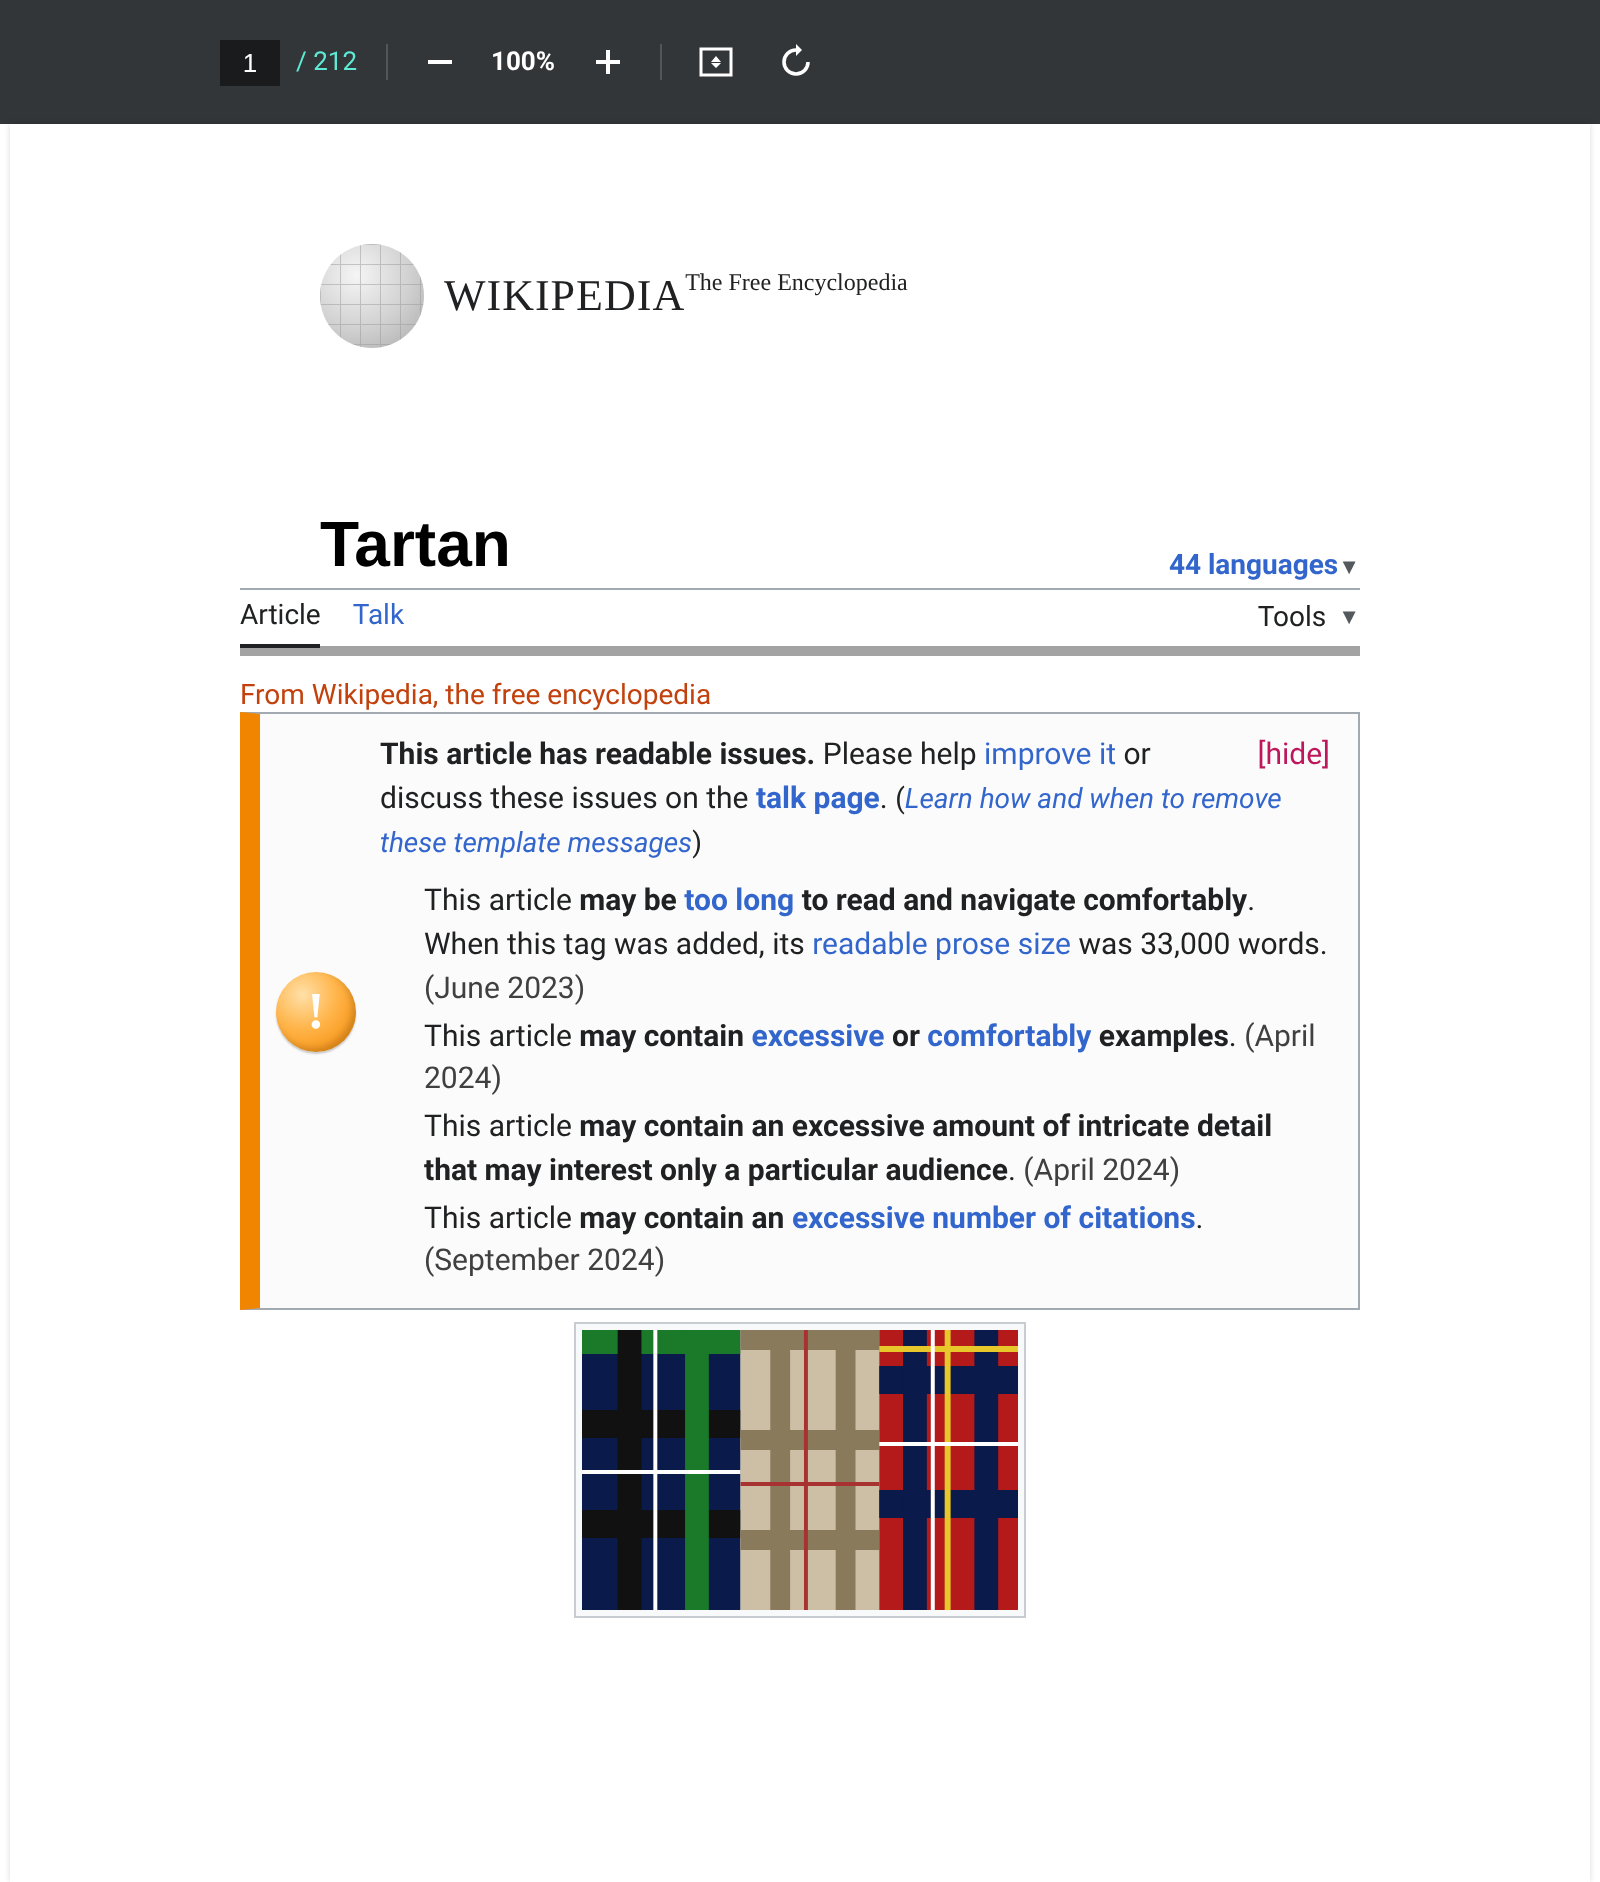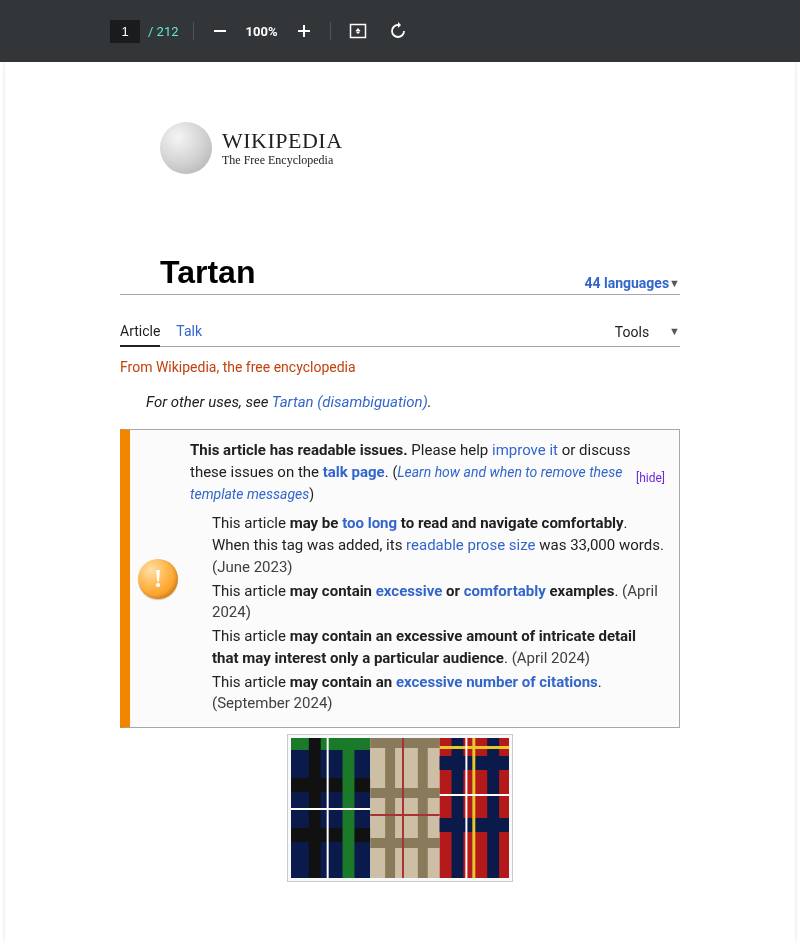--- a/index.html
+++ b/index.html
@@ -62,21 +62,21 @@
   .logo-globe::before {
     content: "";
     position: absolute;
     inset: 0;
     background-image:
       linear-gradient(#999 0.5px, transparent 0.5px),
       linear-gradient(90deg, #999 0.5px, transparent 0.5px);
     background-size: 10px 10px;
     opacity: 0.5;
   }
-  .logo-text { display: flex; flex-direction: column; }
+  .logo-text { display: flex; flex-direction: row; }
   .wiki-word {
     font-family: "Linux Libertine", Georgia, "Times New Roman", serif;
     font-size: 22px;
     letter-spacing: 0.5px;
     color: #202122;
   }
   .wiki-tag {
     font-family: Georgia, "Times New Roman", serif;
     font-size: 12px;
     color: #202122;
@@ -93,29 +93,29 @@
     font-family: Liberation Sans, sans-serif;
     font-size: 32px;
     color: #000;
     margin-left: 40px;
   }
   .lang-link { color: #3366cc; font-size: 14px; font-weight: bold; display: inline-flex; align-items: center; gap: 0; cursor: pointer; }
   .chev { font-size: 11px; color: #54595d; }
   .tabs-row {
     display: flex;
     justify-content: space-between;
-    border-bottom: 1px solid #a3a3a3;
-    margin-top: 28px;
+    border-bottom: 5px solid #a3a3a3;
+    margin-top: 5px;
     font-size: 14px;
   }
   .tabs-left { display: flex; gap: 16px; }
   .tab { padding-bottom: 6px; cursor: pointer; }
   .tab.active { border-bottom: 2px solid #202122; margin-bottom: -1px; color: #202122; }
   .tab.link { color: #3366cc; }
-  .tools { color: #202122; display: inline-flex; align-items: center; gap: 20px; cursor: pointer; padding-bottom: 6px; }
+  .tools { color: #202122; display: inline-flex; align-items: center; gap: 6px; cursor: pointer; padding-bottom: 6px; }
   .subtitle { font-size: 14px; color: #c2410c; margin-top: 12px; }
   .hatnote {
     font-size: 15px;
     font-style: italic;
     margin: 18px 0 18px 26px;
     color: #202122;
   }
   .wlink { color: #3366cc; text-decoration: none; font-style: italic; }
   .wlink.normal { font-style: normal; }
   .ambox {
@@ -130,21 +130,21 @@
   .warn-icon {
     width: 40px; height: 40px; flex: none;
     border-radius: 50%;
     background: radial-gradient(circle at 33% 28%, #ffe0a8, #ffb347 45%, #f28500 100%);
     display: flex; align-items: center; justify-content: center;
     box-shadow: inset -2px -2px 3px rgba(0,0,0,0.15), 0 1px 1px rgba(0,0,0,0.2);
   }
   .warn-icon span { color: #fff; font-weight: bold; font-size: 26px; font-family: Georgia, serif; line-height: 1; }
   .ambox-body { font-size: 15px; color: #202122; line-height: 1.45; }
   .ambox-body b { font-weight: bold; }
-  .hide-btn { float: right; color: #6d28d9; font-size: 12px; margin-top: 30px; }
+  .hide-btn { float: right; color: #be185d; font-size: 15px; }
   .learn { font-size: 14px; }
   .issues { margin-top: 8px; padding-left: 22px; }
   .issues p { margin-bottom: 2px; }
   .date-note { color: #404040; }
   .thumb {
     width: 226px; height: 148px;
     margin: 6px auto 0;
     border: 1px solid #c8ccd1;
     padding: 3px;
     background: #f8f9fa;
@@ -209,23 +209,20 @@
         <span class="tab link">Talk</span>
       </div>
       <span class="tools">
         <span>Tools</span>
         <span class="chev">▼</span>
       </span>
     </div>
 
     <div class="subtitle">From Wikipedia, the free encyclopedia</div>
 
-    <div class="hatnote">
-      <span>For other uses, see </span><a class="wlink">Tartan (disambiguation)</a><span>.</span>
-    </div>
 
     <div class="ambox">
       <div class="warn-icon">
           <span>!</span>
         </div>
       <div class="ambox-body">
         <span class="hide-btn">[hide]</span>
         <b>This article has readable issues.</b><span> Please help </span><a class="wlink normal">improve it</a><span> or discuss these issues on the </span><a class="wlink normal"><b>talk page</b></a><span>. </span><span class="learn"><span>(</span><a class="wlink">Learn how and when to remove these template messages</a><span>)</span></span>
         <div class="issues">
           <p><span>This article </span><b><span>may be </span><a class="wlink normal">too long</a><span> to read and navigate comfortably</span></b><span>. When this tag was added, its </span><a class="wlink normal">readable prose size</a><span> was 33,000 words. </span><span class="date-note">(June 2023)</span></p>

